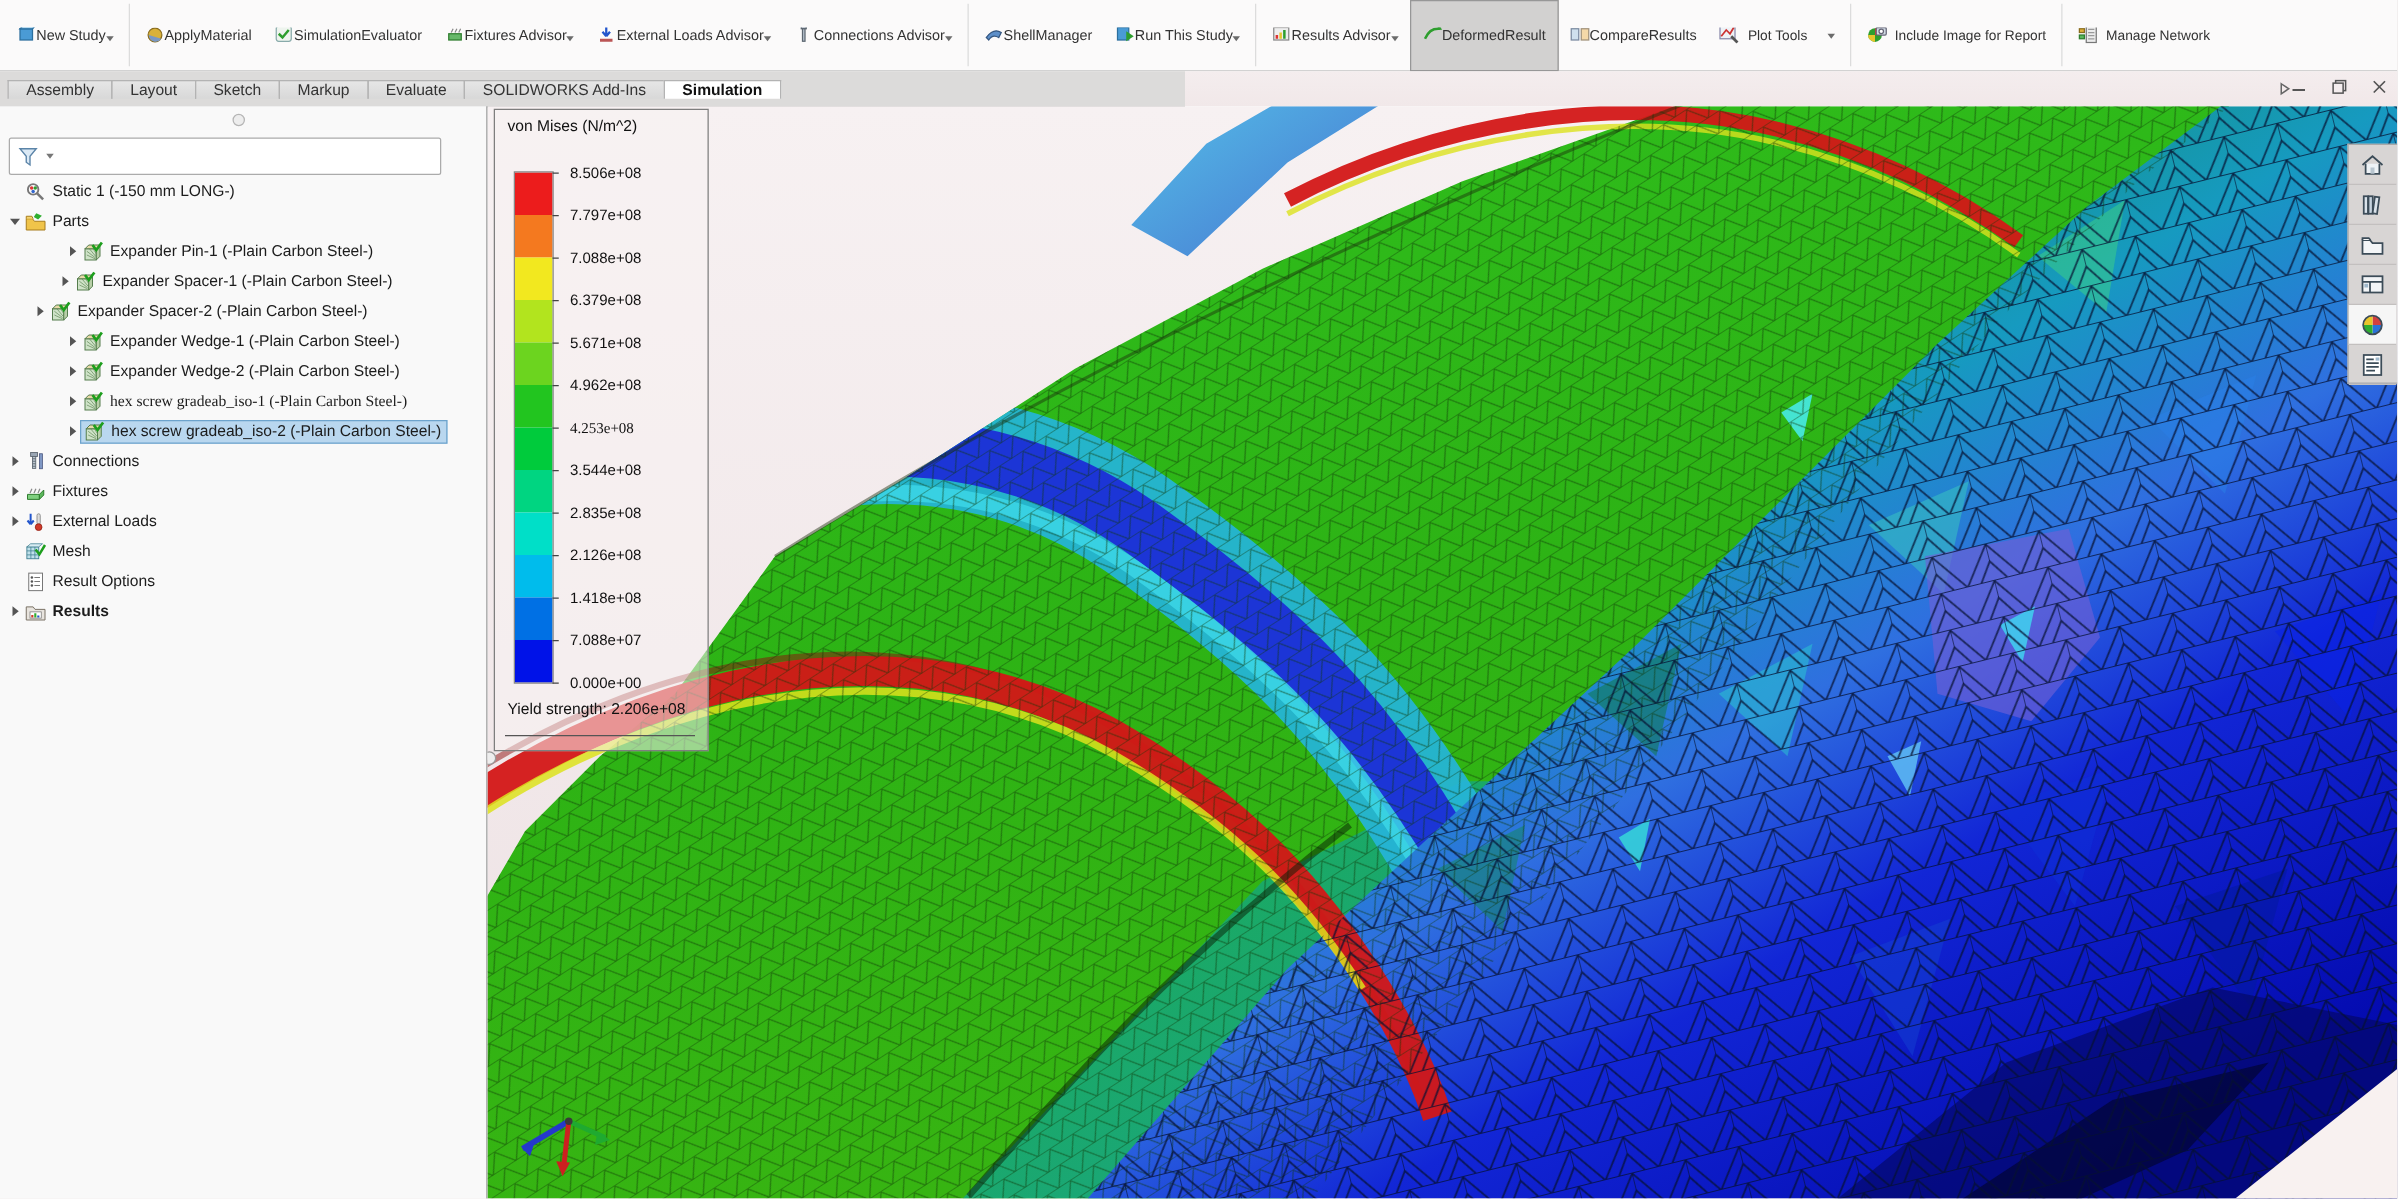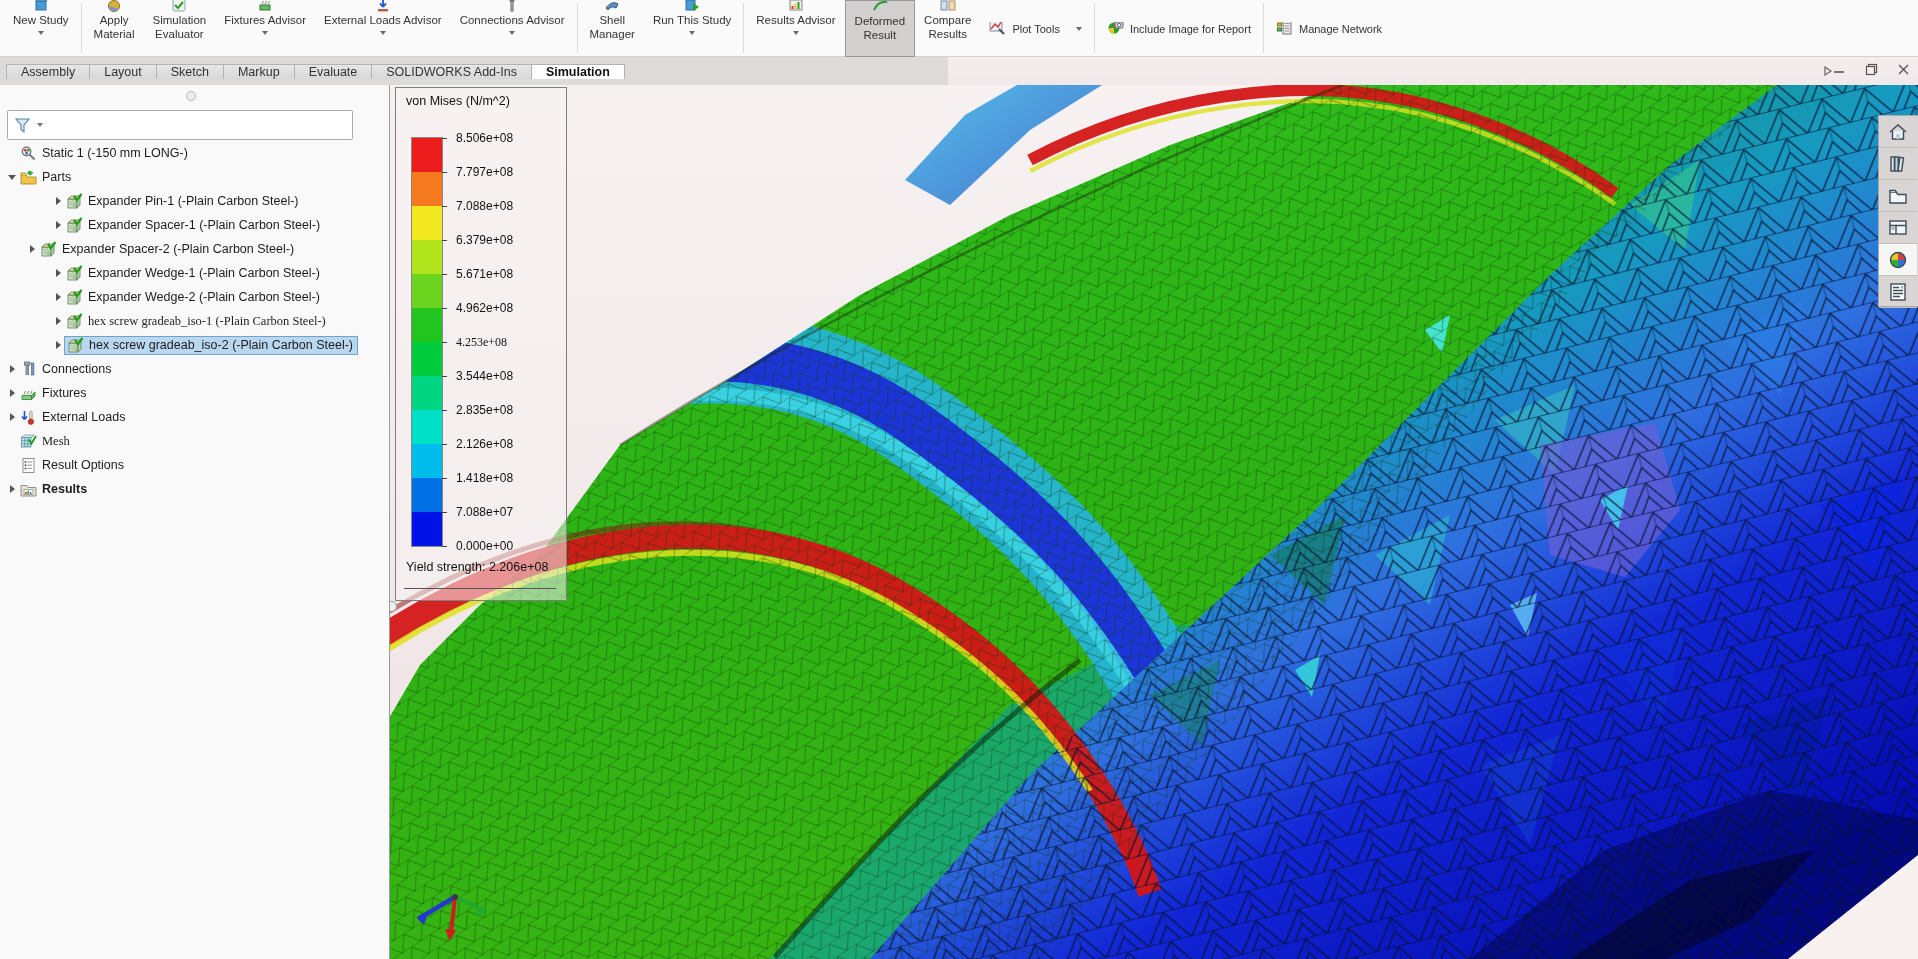--- a/index.html
+++ b/index.html
@@ -1,21 +1,21 @@
 <!DOCTYPE html>
 <html><head>
 <meta charset="utf-8">
 <style>
   html,body{margin:0;padding:0;background:#e9e4e4;}
   #app{position:relative;width:1918px;height:959px;overflow:hidden;
        font-family:"Liberation Sans",sans-serif;background:#fbfafa;-webkit-font-smoothing:antialiased;}
   
   #ribbon{position:absolute;left:0;top:0;width:1918px;height:57px;background:#fbfafa;
           border-bottom:1px solid #d2d2d2;display:flex;align-items:stretch;padding-left:4px;box-sizing:border-box;}
-  .ritem{display:flex;flex-direction:column;align-items:center;justify-content:flex-start;
+  .ritem{display:flex;align-items:center;justify-content:flex-start;
          padding:0 9px;height:57px;box-sizing:border-box;cursor:default;}
   .ritem.pressed{background:#d2d1d0;border:1px solid #979797;}
   .ricon{height:13px;overflow:hidden;margin-top:0;}
   .ricon svg{display:block;margin-top:-3px;}
   .rlab{font-size:11.5px;line-height:14px;color:#333;white-space:nowrap;}
   .rcaret{width:0;height:0;border-left:3.5px solid transparent;border-right:3.5px solid transparent;
           border-top:4px solid #6b6b6b;margin-top:4px;}
   .rsep{width:1px;background:#dcdcdc;margin:3px 3px;}
   .ritem.inline{flex-direction:row;align-items:center;gap:6px;}
   .ritem.inline .rlab{font-size:11px;}
@@ -319,21 +319,21 @@
                   <rect x="2" y="6" width="9" height="9" fill="#cfe3c8" stroke="#557d4d" stroke-width=".8"></rect>
                   <path d="M2 6 l3-3 h9 l-3 3Z" fill="#e8d9a8" stroke="#557d4d" stroke-width=".8"></path>
                   <path d="M11 6 l3-3 v9 l-3 3Z" fill="#b8cfa8" stroke="#557d4d" stroke-width=".8"></path>
                   <path d="M3.5 8 l6.5 5 M3.5 11 l6.5 3 M5.5 6 l5 6 M8.5 6 l2.5 4" stroke="#6a8f5f" stroke-width=".6"></path>
                   <path d="M8 3 L11 7 L15.5 1" stroke="#1d9e1d" stroke-width="2.2" fill="none"></path>
                 </svg>
               </span>
               <span class="tlabel">Expander Pin-1 (-Plain Carbon Steel-)</span>
             </span>
           </div>
-          <div class="trow" style="padding-left: 52px;">
+          <div class="trow" style=" margin-left: 46px;">
             <span class="tcaret">
               <span class="car-r"></span>
             </span>
             <span class="hl">
               <span class="ticon">
                 <svg viewBox="0 0 17 17" width="17" height="17">
                   <rect x="2" y="6" width="9" height="9" fill="#cfe3c8" stroke="#557d4d" stroke-width=".8"></rect>
                   <path d="M2 6 l3-3 h9 l-3 3Z" fill="#e8d9a8" stroke="#557d4d" stroke-width=".8"></path>
                   <path d="M11 6 l3-3 v9 l-3 3Z" fill="#b8cfa8" stroke="#557d4d" stroke-width=".8"></path>
                   <path d="M3.5 8 l6.5 5 M3.5 11 l6.5 3 M5.5 6 l5 6 M8.5 6 l2.5 4" stroke="#6a8f5f" stroke-width=".6"></path>
@@ -467,21 +467,21 @@
               <span class="ticon">
                 <svg viewBox="0 0 17 17" width="17" height="17">
                   <path d="M4.5 2 v8.5 M4.5 10.5 L2 7.4 M4.5 10.5 L7 7.4" stroke="#2255cc" stroke-width="1.6" fill="none"></path>
                   <rect x="9.6" y="2" width="2.6" height="8.5" rx="1.3" fill="#ddd" stroke="#888" stroke-width=".7"></rect>
                   <circle cx="10.9" cy="12.7" r="2.7" fill="#d03a2a" stroke="#8d1d12" stroke-width=".6"></circle>
                 </svg>
               </span>
               <span class="tlabel">External Loads</span>
             </span>
           </div>
-          <div class="trow" style="padding-left: 6px; font-family: Liberation Serif, serif;">
+          <div class="trow" style="padding-left: 6px;">
             <span class="tcaret"></span>
             <span class="hl">
               <span class="ticon">
                 <svg viewBox="0 0 17 17" width="17" height="17">
                   <rect x="1.5" y="4.5" width="9.5" height="9.5" fill="#bfe0ea" stroke="#3d7d8f" stroke-width=".7"></rect>
                   <path d="M1.5 7.7 h9.5 M1.5 10.9 h9.5 M4.7 4.5 v9.5 M7.9 4.5 v9.5" stroke="#3d7d8f" stroke-width=".6"></path>
                   <path d="M1.5 4.5 l3-2.5 h9.5 l-3 2.5Z" fill="#d8ecf2" stroke="#3d7d8f" stroke-width=".6"></path>
                   <path d="M8.5 6.5 L11.5 10.5 L16 3" stroke="#1d9e1d" stroke-width="2" fill="none"></path>
                 </svg>
               </span>

